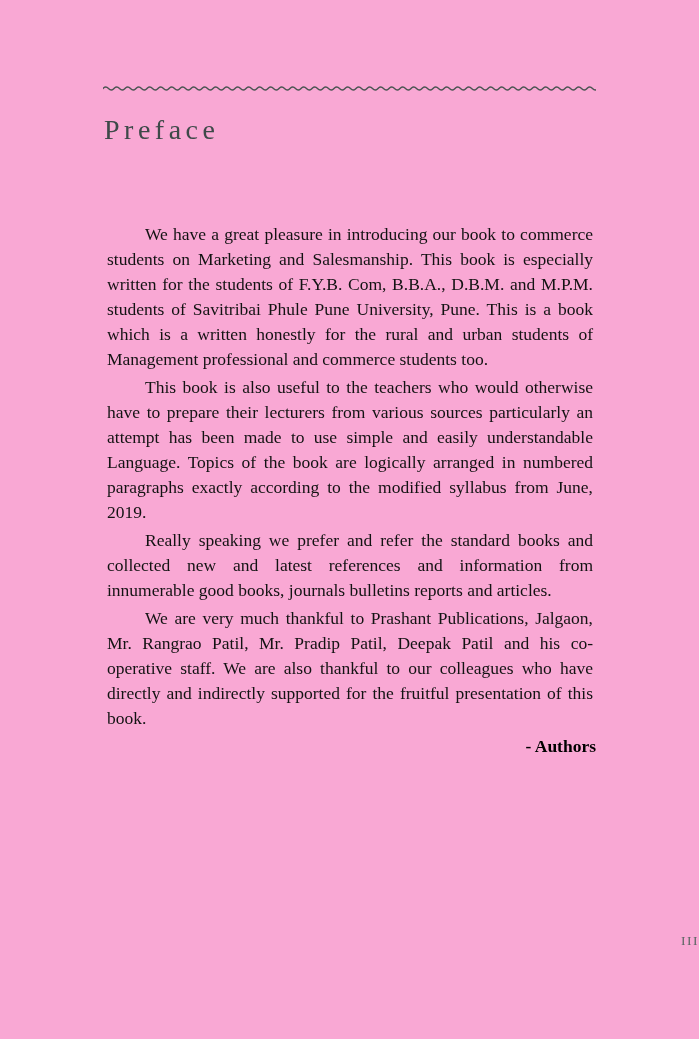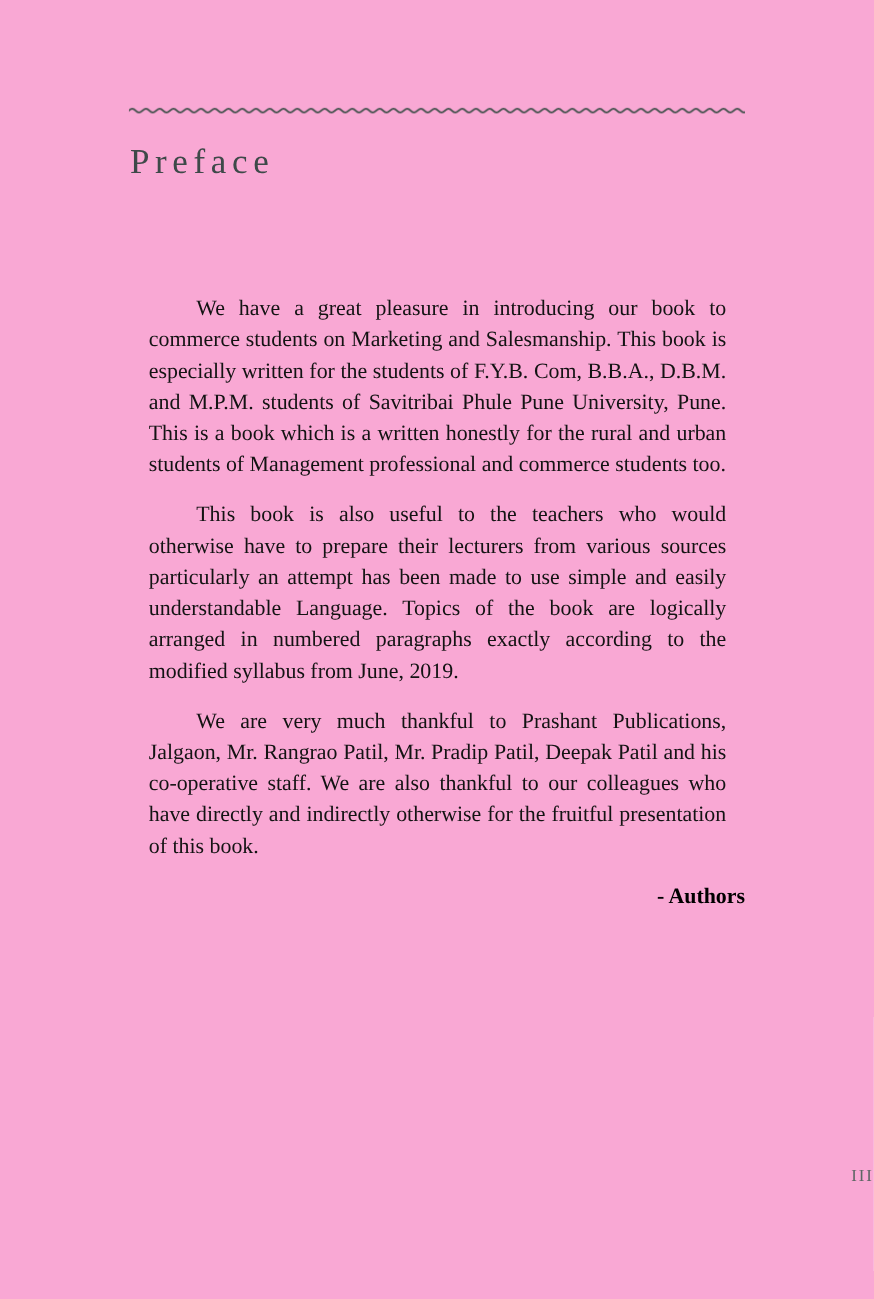--- a/index.html
+++ b/index.html
@@ -34,21 +34,21 @@
   .body-text {
     position: absolute;
     left: 104px; top: 219px;
     width: 492px;
     font-size: 17.5px;
     line-height: 25px;
     text-align: justify;
     color: #131313;
   }
   .para {
-    margin: 15px;
+    margin: 3px;
     text-indent: 38px;
     font-family: Liberation Serif, serif;
   }
   .signature {
     text-align: right;
     font-weight: bold;
     font-size: 17.5px;
     color: #000000;
   }
   .pageno {
@@ -73,19 +73,20 @@
       </pattern>
     </defs>
     <rect width="493" height="9" fill="url(#wavepat)"></rect>
   </svg>
 
   <h1 class="title">Preface</h1>
 
   <div class="body-text">
     <p class="para">We have a great pleasure in introducing our book to commerce students on Marketing and Salesmanship. This book is especially written for the students of F.Y.B. Com, B.B.A., D.B.M. and M.P.M. students of Savitribai Phule Pune University, Pune. This is a book which is a written honestly for the rural and urban students of Management professional and commerce students too.</p>
     <p class="para">This book is also useful to the teachers who would otherwise have to prepare their lecturers from various sources particularly an attempt has been made to use simple and easily understandable Language. Topics of the book are logically arranged in numbered paragraphs exactly according to the modified syllabus from June, 2019.</p>
-    <p class="para">We are very much thankful to Prashant Publications, Jalgaon, Mr. Rangrao Patil, Mr. Pradip Patil, Deepak Patil and his co-operative staff. We are also thankful to our colleagues who have directly and indirectly otherwise for the fruitful presentation of this book.</p>
+    <p class="para">Really speaking we prefer and refer the standard books and collected new and latest references and information from innumerable good books, journals bulletins reports and articles.</p>
+    <p class="para">We are very much thankful to Prashant Publications, Jalgaon, Mr. Rangrao Patil, Mr. Pradip Patil, Deepak Patil and his co-operative staff. We are also thankful to our colleagues who have directly and indirectly supported for the fruitful presentation of this book.</p>
     <div class="signature">- Authors</div>
   </div>
 
   <div class="pageno">III</div>
 
 </div>
 
 </body></html>

